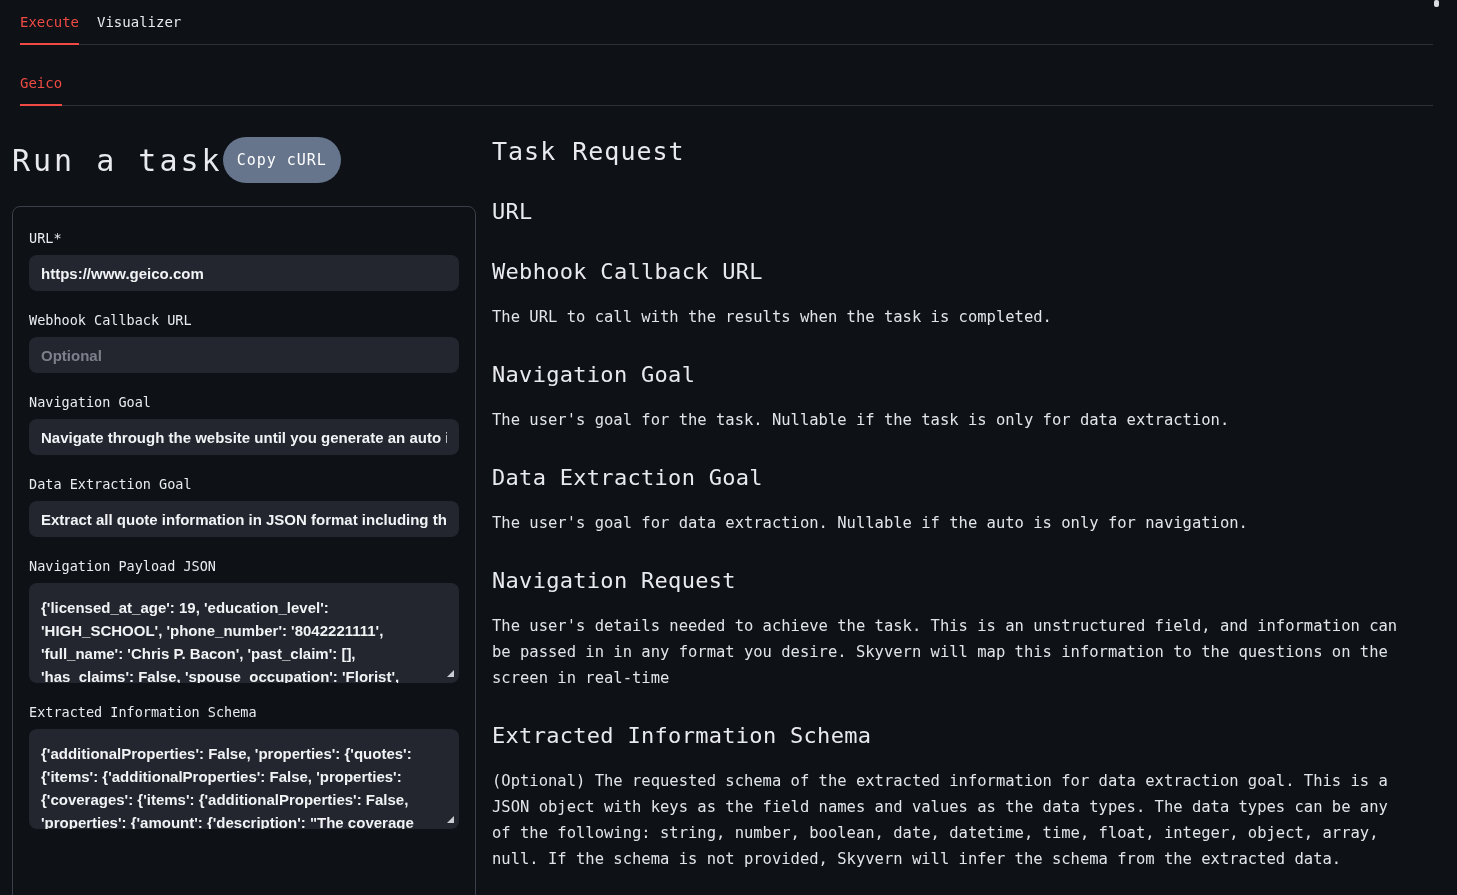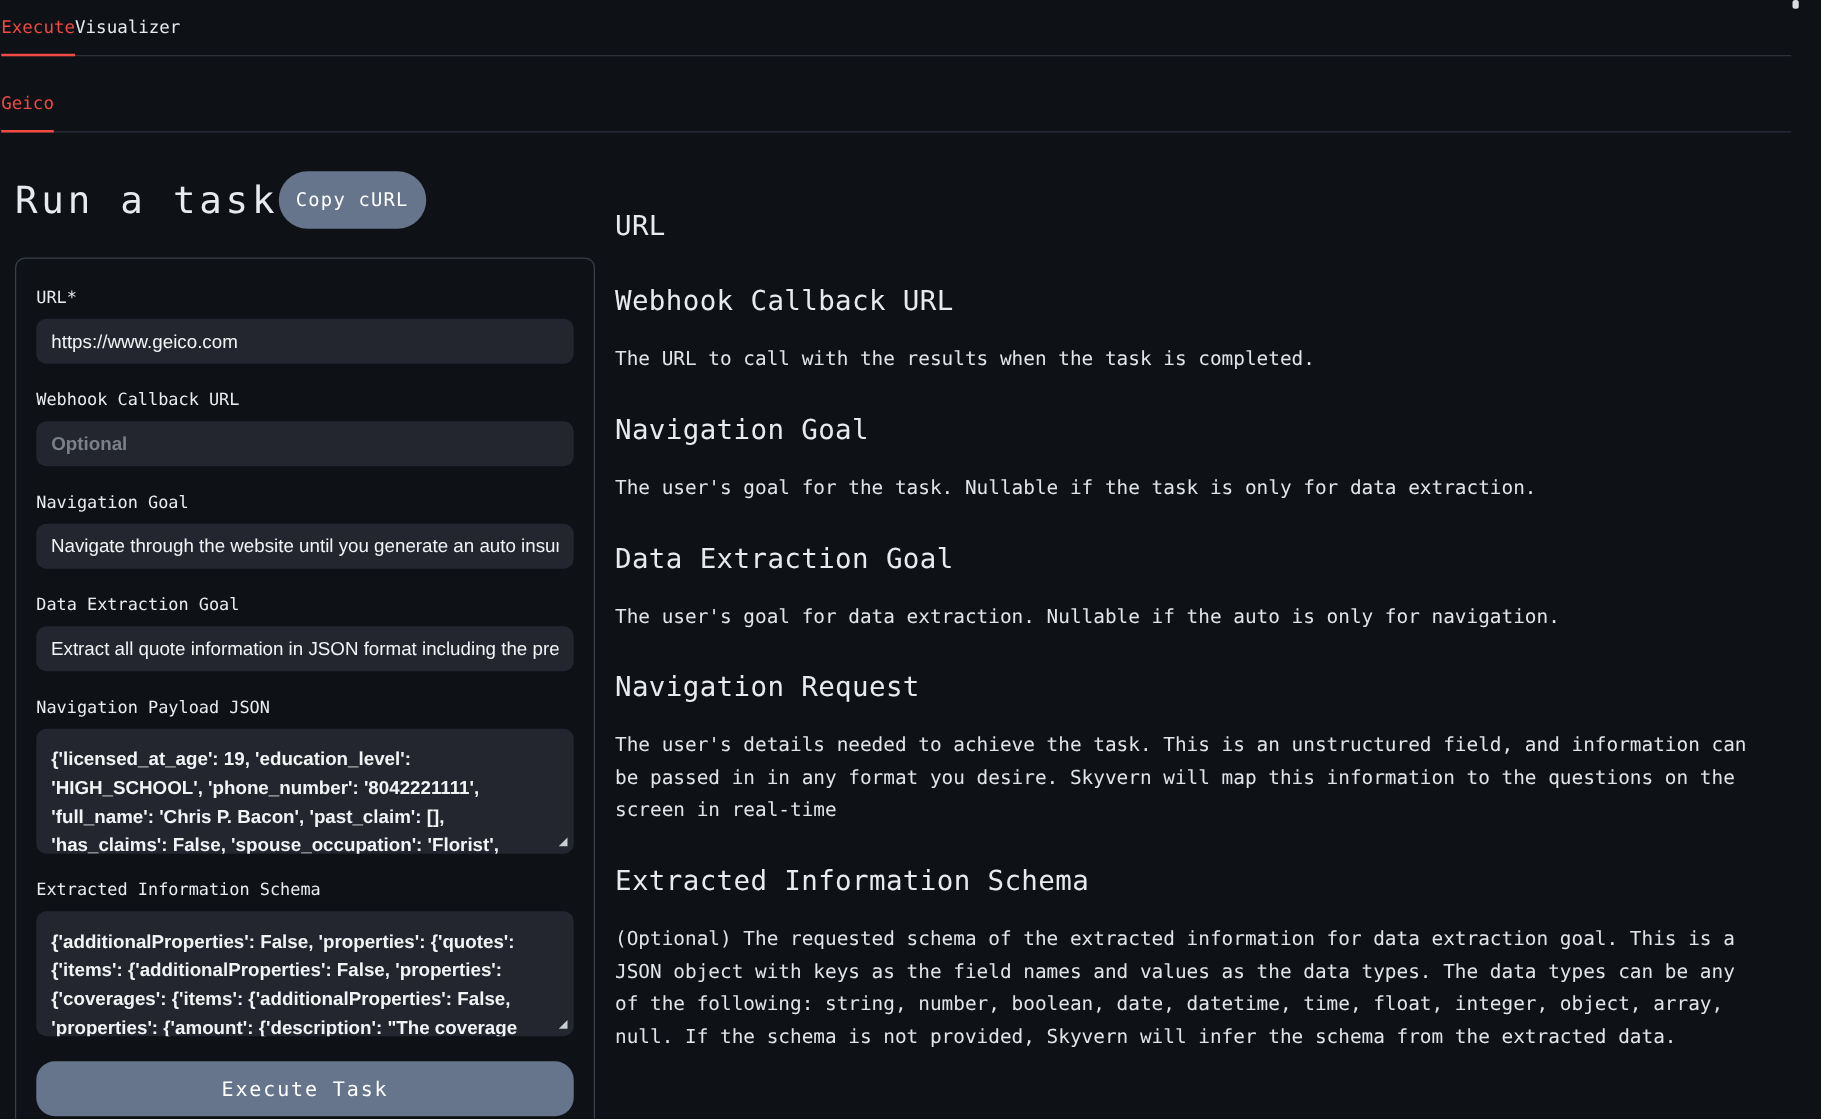--- a/index.html
+++ b/index.html
@@ -13,21 +13,21 @@
     --muted:#7b808a;
   }
   *{box-sizing:border-box}
   html,body{margin:0;padding:0}
   body{
     width:1457px;height:895px;position:relative;overflow:hidden;
     background:var(--bg);color:var(--text);
     font-family:"DejaVu Sans Mono", monospace;
   }
   
-  .tabrow{margin:0 24px 0 1px;border-bottom:1px solid var(--divider);display:flex;}
+  .tabrow{margin:0 24px 0 20px;border-bottom:1px solid var(--divider);display:flex;gap:18px}
   .tabrow-1{padding-top:14px}
   .tabrow-2{padding-top:30px}
   .tab{font-size:14px;line-height:17px;padding-bottom:12px;color:var(--text);cursor:pointer;white-space:nowrap}
   .tab.active{color:var(--accent);border-bottom:2px solid var(--accent);margin-bottom:-1px}
   
   .main{display:flex;align-items:flex-start;padding:0 24px 0 12px}
   .left-col{width:464px;flex:none}
   .head-row{display:flex;align-items:center;margin-top:18px;height:72px}
   .page-title{font-size:30px;font-weight:500;letter-spacing:3px;white-space:nowrap}
   .copy-curl{
@@ -36,21 +36,21 @@
   }
   .card{
     margin-top:10px;border:1px solid var(--card-border);border-radius:8px;
     padding:20px 16px;height:746px;
   }
   .f-label{font-size:13.5px;line-height:15px;color:#eaecef;margin:22px 0 9px}
   .f-label.first{margin-top:4px}
   .f-input{
     width:100%;height:36px;background:var(--input-bg);border:none;border-radius:8px;
     padding:0 12px;color:#f1f3f5;font-family:"Liberation Sans",sans-serif;
-    font-size:15px;font-weight:normal;outline:none;text-overflow:clip;white-space:nowrap;overflow:hidden;
+    font-size:15px;font-weight:bold;outline:none;text-overflow:clip;white-space:nowrap;overflow:hidden;
   }
   .f-input::placeholder{color:var(--muted);font-weight:600}
   .ta-wrap{position:relative}
   .f-textarea{
     display:block;width:100%;height:100px;background:var(--input-bg);border:none;border-radius:8px;
     padding:13px 12px;color:#f1f3f5;font-family:"Liberation Sans",sans-serif;
     font-size:15px;font-weight:bold;line-height:23px;resize:none;overflow:hidden;outline:none;
   }
   .resize-corner{
     position:absolute;right:5px;bottom:6px;width:0;height:0;
@@ -108,25 +108,25 @@
         <textarea class="f-textarea" spellcheck="false" style="">{'licensed_at_age': 19, 'education_level': 'HIGH_SCHOOL', 'phone_number': '8042221111', 'full_name': 'Chris P. Bacon', 'past_claim': [], 'has_claims': False, 'spouse_occupation': 'Florist', 'auto_current_carrier':</textarea>
         <span class="resize-corner"></span>
       </div>
 
       <div class="f-label">Extracted Information Schema</div>
       <div class="ta-wrap">
         <textarea class="f-textarea" spellcheck="false" style="">{'additionalProperties': False, 'properties': {'quotes': {'items': {'additionalProperties': False, 'properties': {'coverages': {'items': {'additionalProperties': False, 'properties': {'amount': {'description': "The coverage</textarea>
         <span class="resize-corner"></span>
       </div>
 
-      <button class="execute-btn">Execute Task</button>
     </form>
   </section>
 
   <section class="right-col">
+    <h2 class="doc-title">Task Request</h2>
 
     <div>
       <h3 class="doc-heading">URL</h3>
     </div>
 
     <div>
       <h3 class="doc-heading">Webhook Callback URL</h3>
       <p class="doc-body">The URL to call with the results when the task is completed.</p>
     </div>
 

